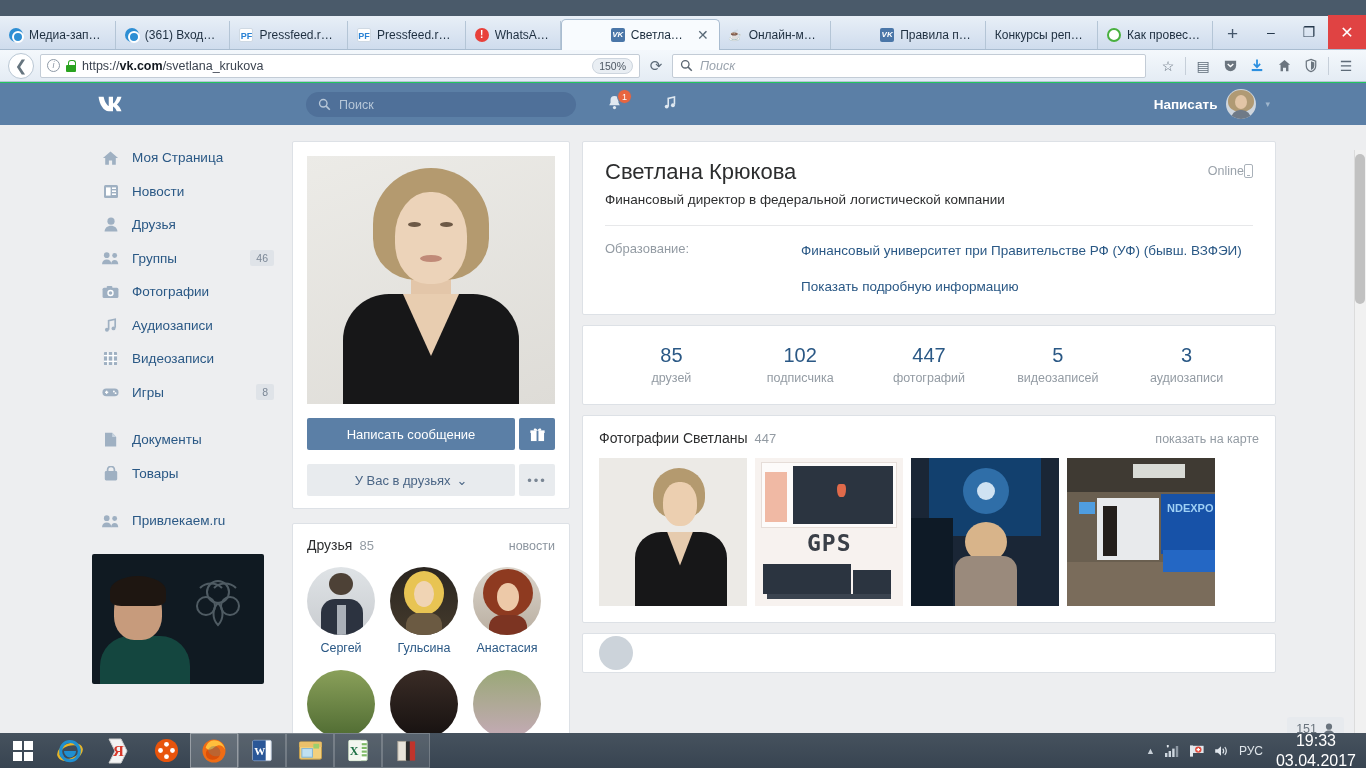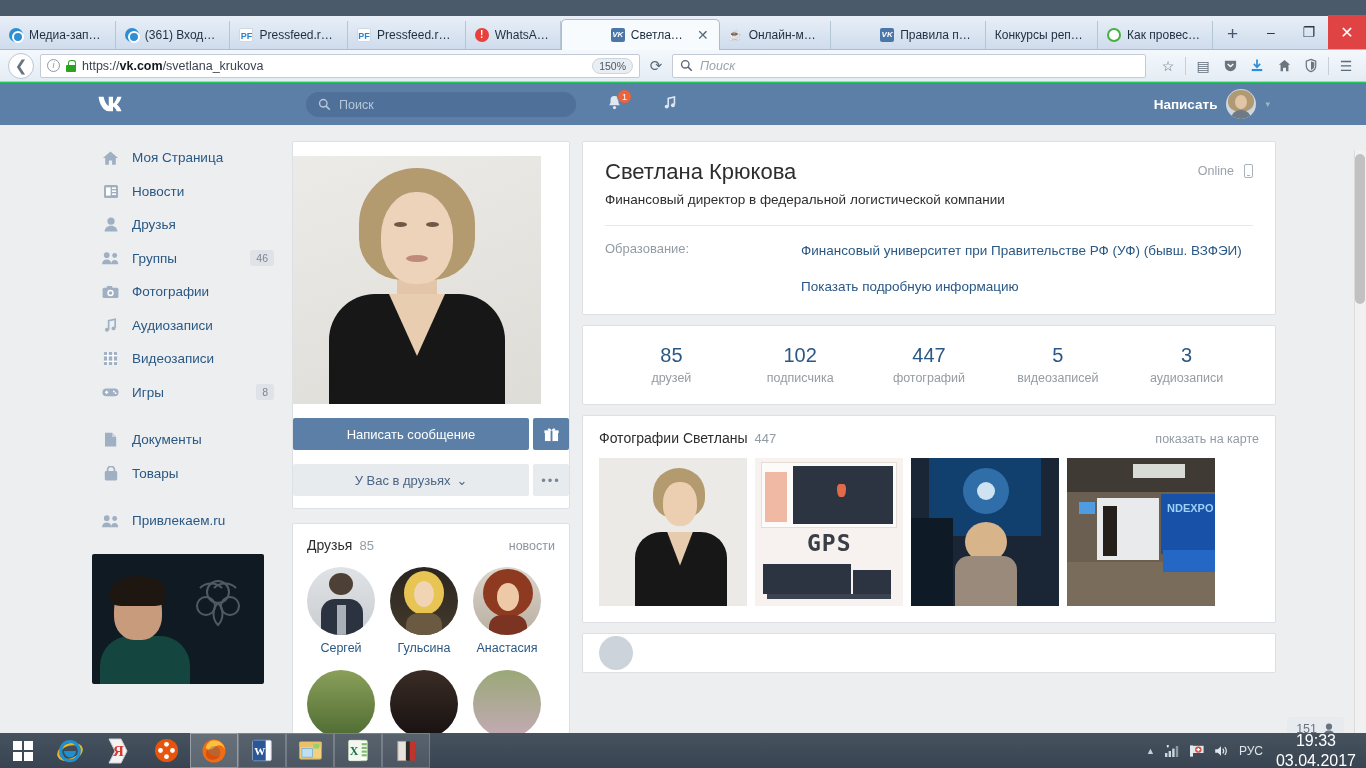--- a/index.html
+++ b/index.html
@@ -110,21 +110,21 @@
   .adbox { margin-top:16px; width:172px; height:130px; background:#101a22; border-radius:2px; overflow:hidden; position:relative; }
   .adbox .pers { position:absolute; left:8px; bottom:0; width:78px; height:112px; }
   .adbox .head2 { position:absolute; left:14px; bottom:44px; width:48px; height:56px; border-radius:48% 48% 42% 42%; background:#c79b7c; }
   .adbox .hair2 { position:absolute; left:10px; bottom:78px; width:56px; height:30px; border-radius:50% 50% 20% 20%; background:#1e1611; }
   .adbox .torso { position:absolute; left:0px; bottom:0; width:90px; height:48px; border-radius:30px 30px 0 0; background:#14463f; }
   .adbox .crest { position:absolute; right:16px; top:18px; width:60px; height:62px; opacity:.33;}
 
   
   .midcol { width:278px; flex:none; margin-left:6px; }
   .card { background:#fff; border:1px solid #dde1e6; border-radius:2px; }
-  .photocard { padding:14px 0 12px; }
+  .photocard { padding:14px 14px 12px; }
   .mainphoto { width:248px; height:248px; background:#e9e6e1; position:relative; overflow:hidden; }
   .mp-bg { position:absolute; inset:0; background:linear-gradient(160deg,#ecebe7,#dedcd7);}
   .mp-hair { position:absolute; left:66px; top:12px; width:116px; height:112px; border-radius:54% 54% 40% 40%; background:#b49a6f; }
   .mp-face { position:absolute; left:88px; top:36px; width:72px; height:92px; border-radius:48% 48% 45% 45%; background:#ecd3b9;}
   .mp-eyeL { position:absolute; left:101px; top:66px; width:13px; height:5px; border-radius:50%; background:#6d5946;}
   .mp-eyeR { position:absolute; left:133px; top:66px; width:13px; height:5px; border-radius:50%; background:#6d5946;}
   .mp-mouth{ position:absolute; left:113px; top:99px; width:22px; height:7px; border-radius:50%; background:#c08a78;}
   .mp-neck { position:absolute; left:104px; top:118px; width:40px; height:34px; background:#e3c6a9;}
   .mp-body { position:absolute; left:36px; top:138px; width:176px; height:112px; background:#171718; border-radius:46px 46px 0 0;}
   .mp-vneck{ position:absolute; left:96px; top:138px; width:56px; height:62px; background:#e8cdb0;
@@ -146,21 +146,21 @@
   .fgrid { display:flex; flex-wrap:wrap; gap:15px; margin-top:14px; }
   .fcell { width:68px; text-align:center; }
   .fav-img { width:68px; height:68px; border-radius:50%; overflow:hidden; position:relative; }
   .fname { font-size:12.5px; color:#2a5885; margin-top:6px; white-space:nowrap; }
 
   
   .rightcol { flex:1; margin-left:12px; }
   .prof-card { padding:17px 22px 0; }
   .prof-name { font-size:22px; color:#2c2d2e; font-weight:normal; }
   .prof-sub { font-size:13.5px; color:#2c2d2e; margin-top:7px; }
-  .onlinewrap { position:absolute; right:22px; top:22px; color:#9aa2aa; font-size:12.5px; display:flex; gap:10px; align-items:center;}
+  .onlinewrap { position:absolute; right:22px; top:22px; color:#9aa2aa; font-size:12.5px; display:flex; gap:0; align-items:center;}
   .mobile-ic { width:9px;height:14px;border:1.4px solid #a9b1b9;border-radius:2px;position:relative;}
   .mobile-ic:after{content:"";position:absolute;left:2px;bottom:1px;width:3px;height:1.4px;background:#a9b1b9;}
   .hr { height:1px; background:#e7e8ea; margin-top:18px; }
   .inforow { display:flex; padding:15px 0 0; }
   .infolabel { width:196px; color:#939ba3; font-size:13px; flex:none;}
   .infoval { color:#2a5885; font-size:13.5px; line-height:1.45; }
   .showmore { color:#2a5885; font-size:13.5px; margin:18px 0 0 196px; padding-bottom:20px;}
   .statscard { margin-top:10px; height:80px; display:flex; align-items:center; padding:0 24px; }
   .stat { flex:1; text-align:center; }
   .stat .num { font-size:20px; color:#2a5885; }

